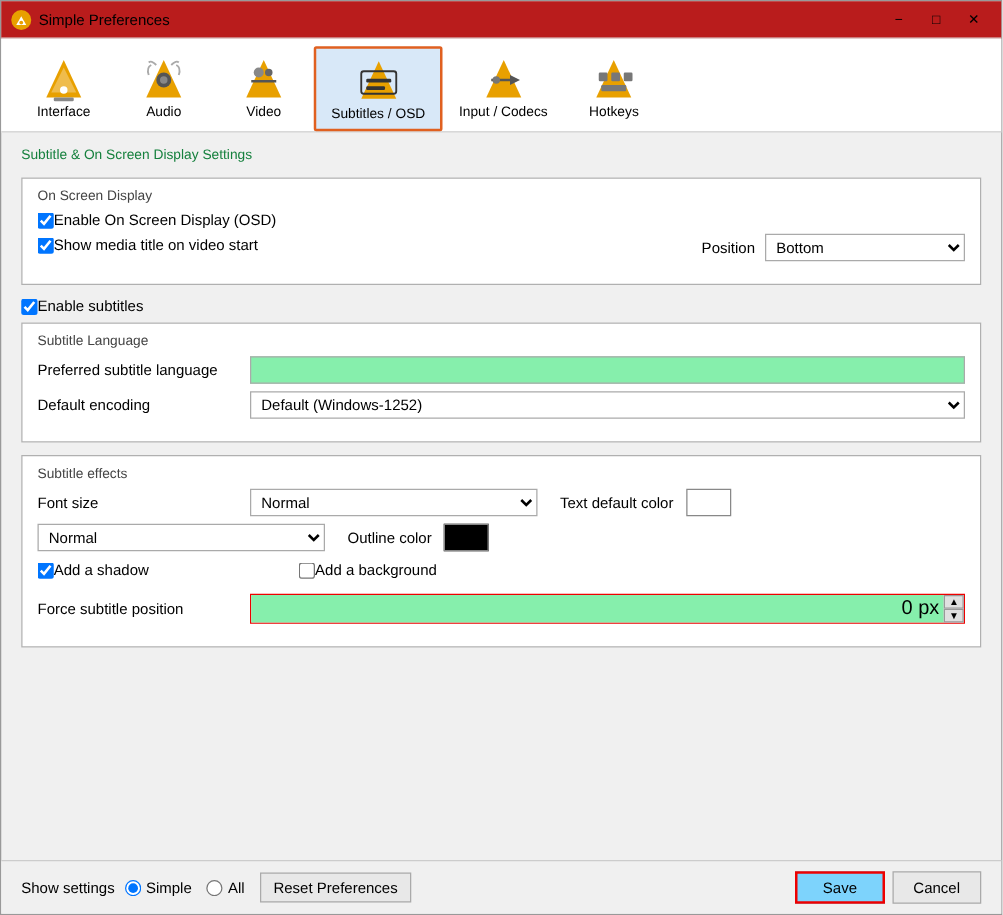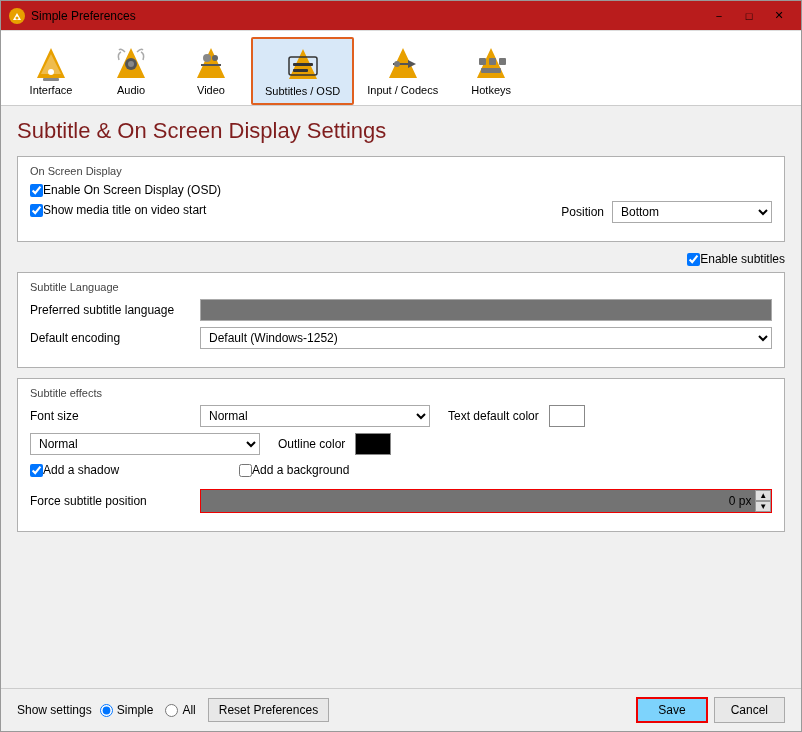--- a/index.html
+++ b/index.html
@@ -85,24 +85,24 @@
       color: #000;
       text-align: center;
     }
 
     .content {
       flex: 1;
       padding: 12px 16px;
       overflow-y: auto;
     }
     .page-title {
-      font-size: 22px;
+      font-size: 11px;
       font-weight: normal;
       margin-bottom: 12px;
-      color: #7f1d1d;
+      color: #15803d;
     }
 
     .group-box {
       border: 1px solid #b0b0b0;
       background: #fff;
       margin-bottom: 10px;
       padding: 8px 12px 12px 12px;
       position: relative;
     }
     .group-label {
@@ -156,22 +156,22 @@
     .field-right-label {
       font-size: 12px;
       white-space: nowrap;
     }
 
     input[type=text] {
       width: 100%;
       height: 22px;
       border: 1px solid #aaa;
       padding: 1px 4px;
-      font-size: 12px;
-      background: #737373;
+      font-size: 16px;
+      background: #86efac;
     }
     select {
       height: 22px;
       border: 1px solid #aaa;
       padding: 1px 4px;
       font-size: 12px;
       background: #fff;
       cursor: pointer;
       width: 100%;
     }
@@ -372,21 +372,21 @@
             <option>Bottom</option>
             <option>Top</option>
             <option>Left</option>
             <option>Right</option>
             <option>Center</option>
           </select>
         </div>
       </div>
     </div>
 
-    <div class="checkbox-row" style="margin-bottom:6px;justify-content:flex-end;">
+    <div class="checkbox-row" style="margin-bottom:6px;">
       <input type="checkbox" id="enable-subs" checked="" style="">
       <label for="enable-subs">Enable subtitles</label>
     </div>
 
     <div class="group-box">
       <div class="group-label">Subtitle Language</div>
 
       <div class="field-row">
         <span class="field-label">Preferred subtitle language</span>
         <div class="field-control">

